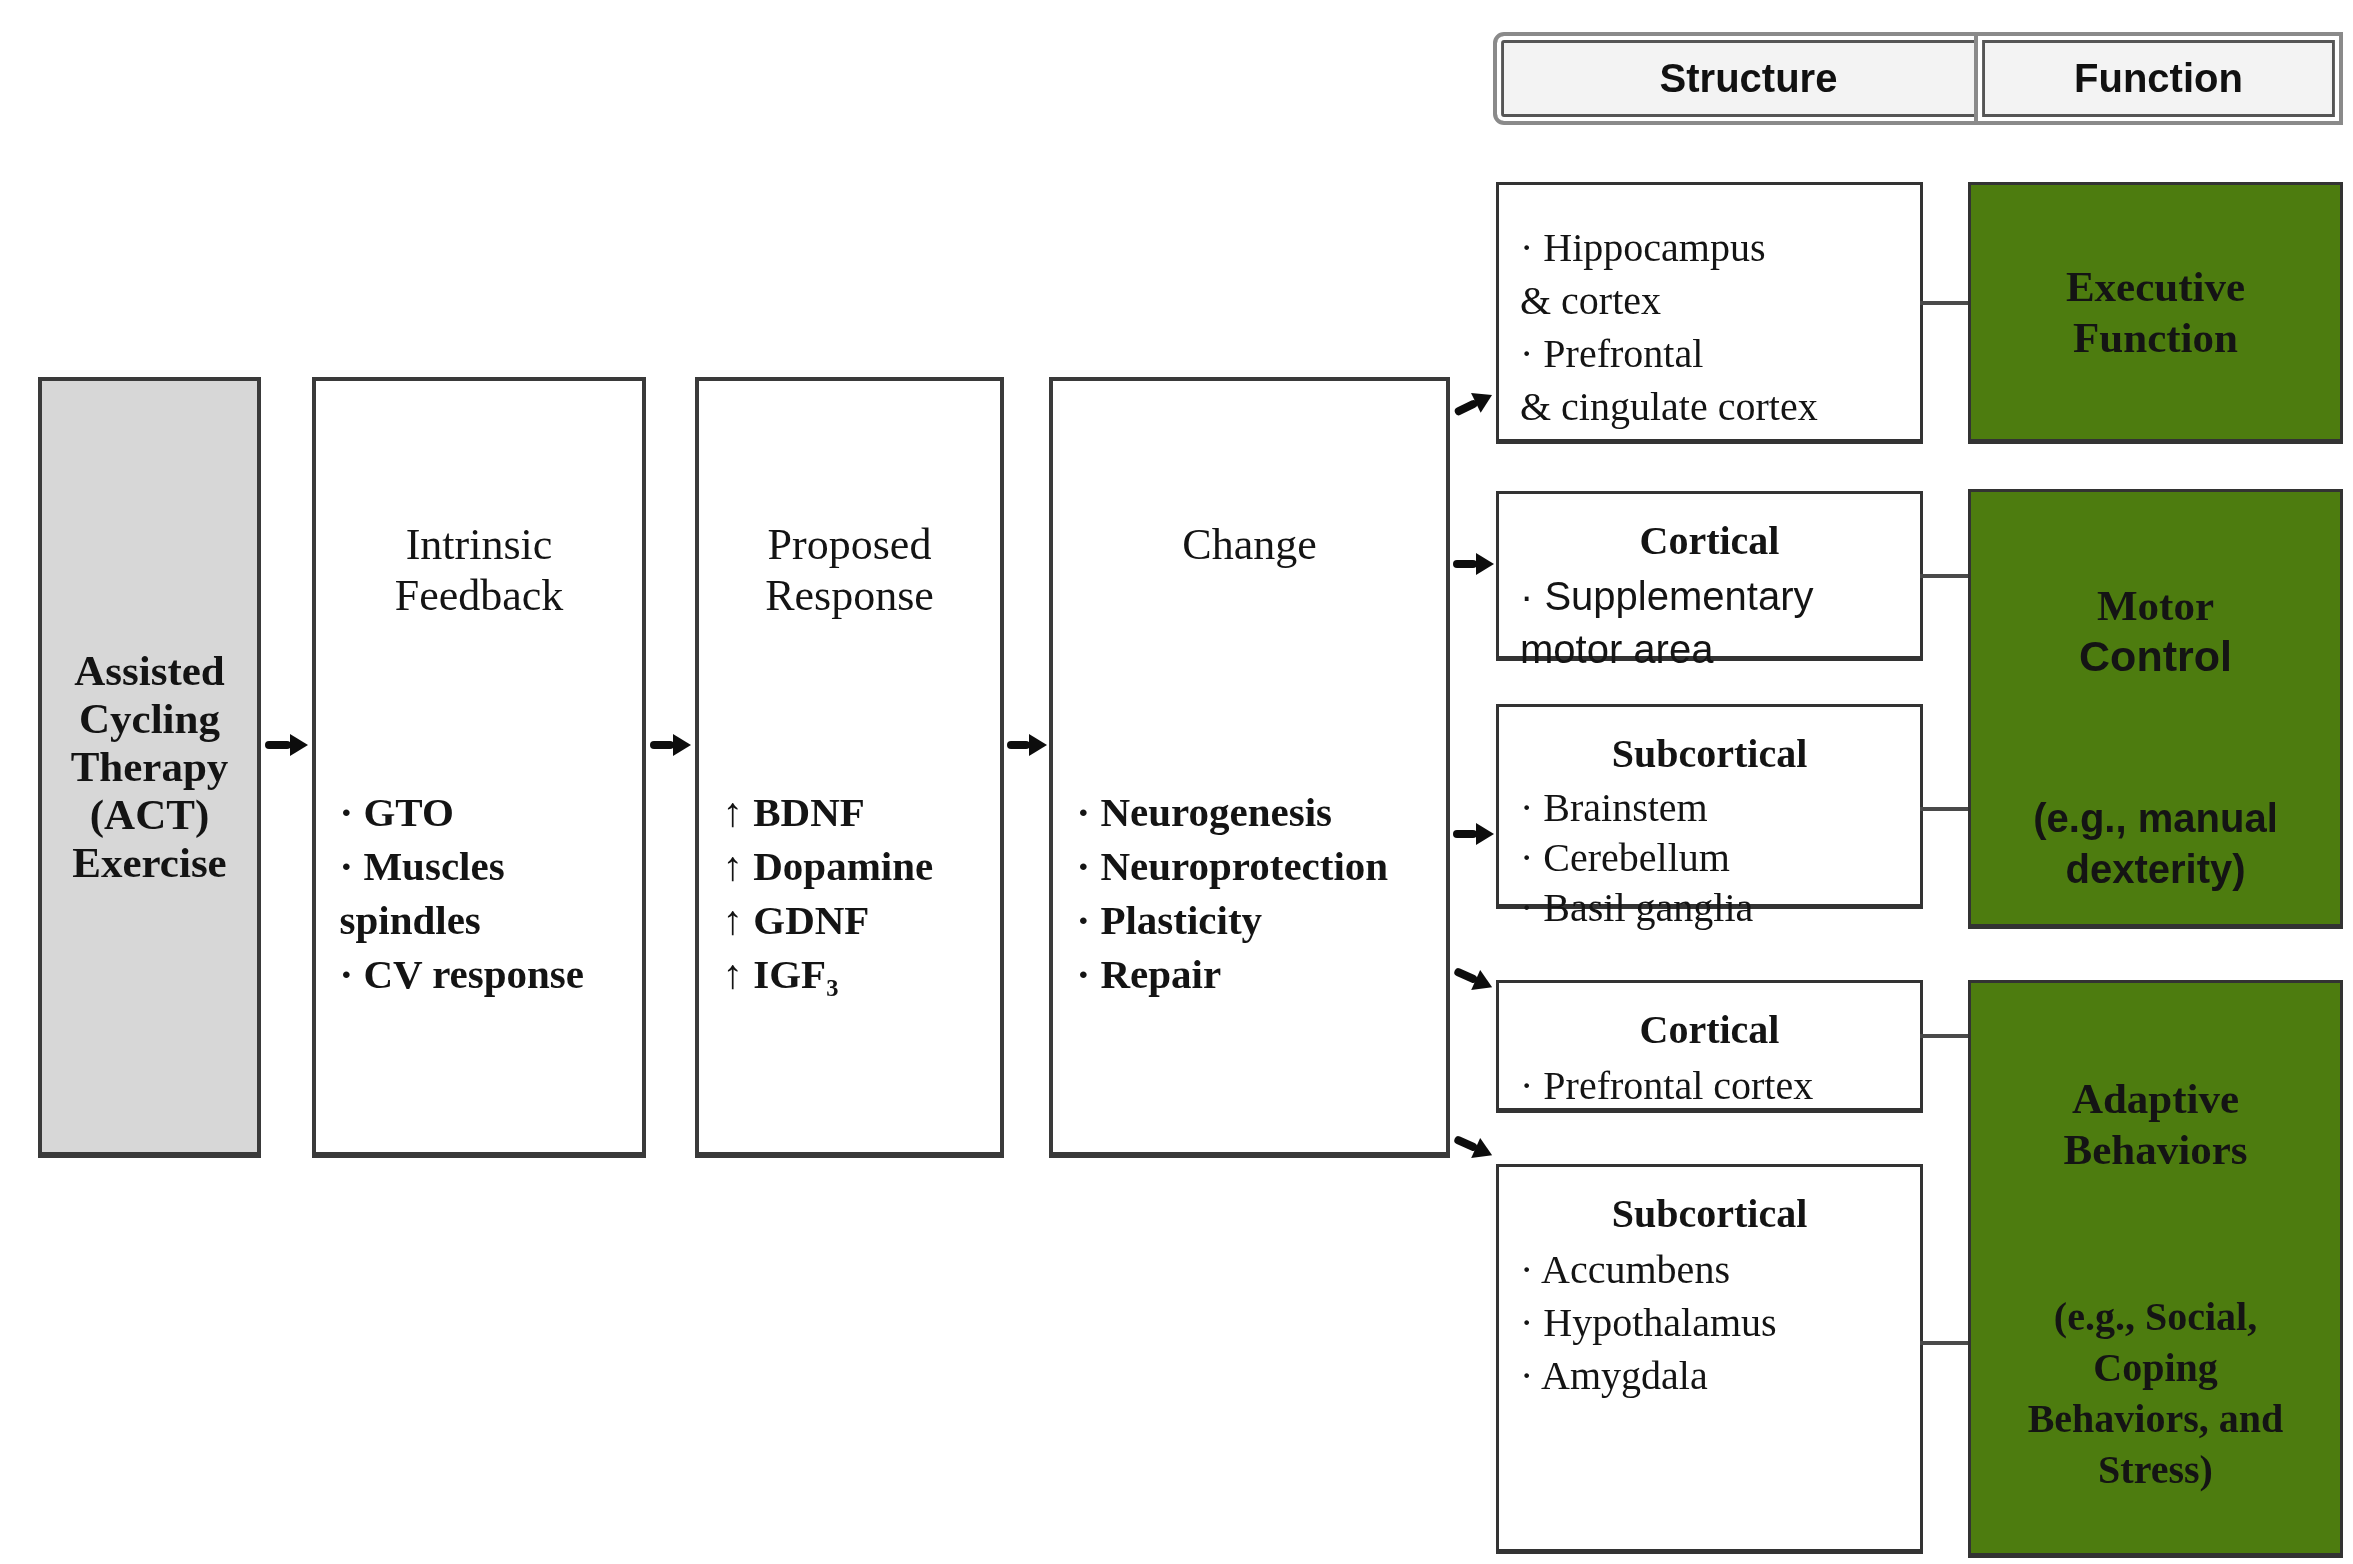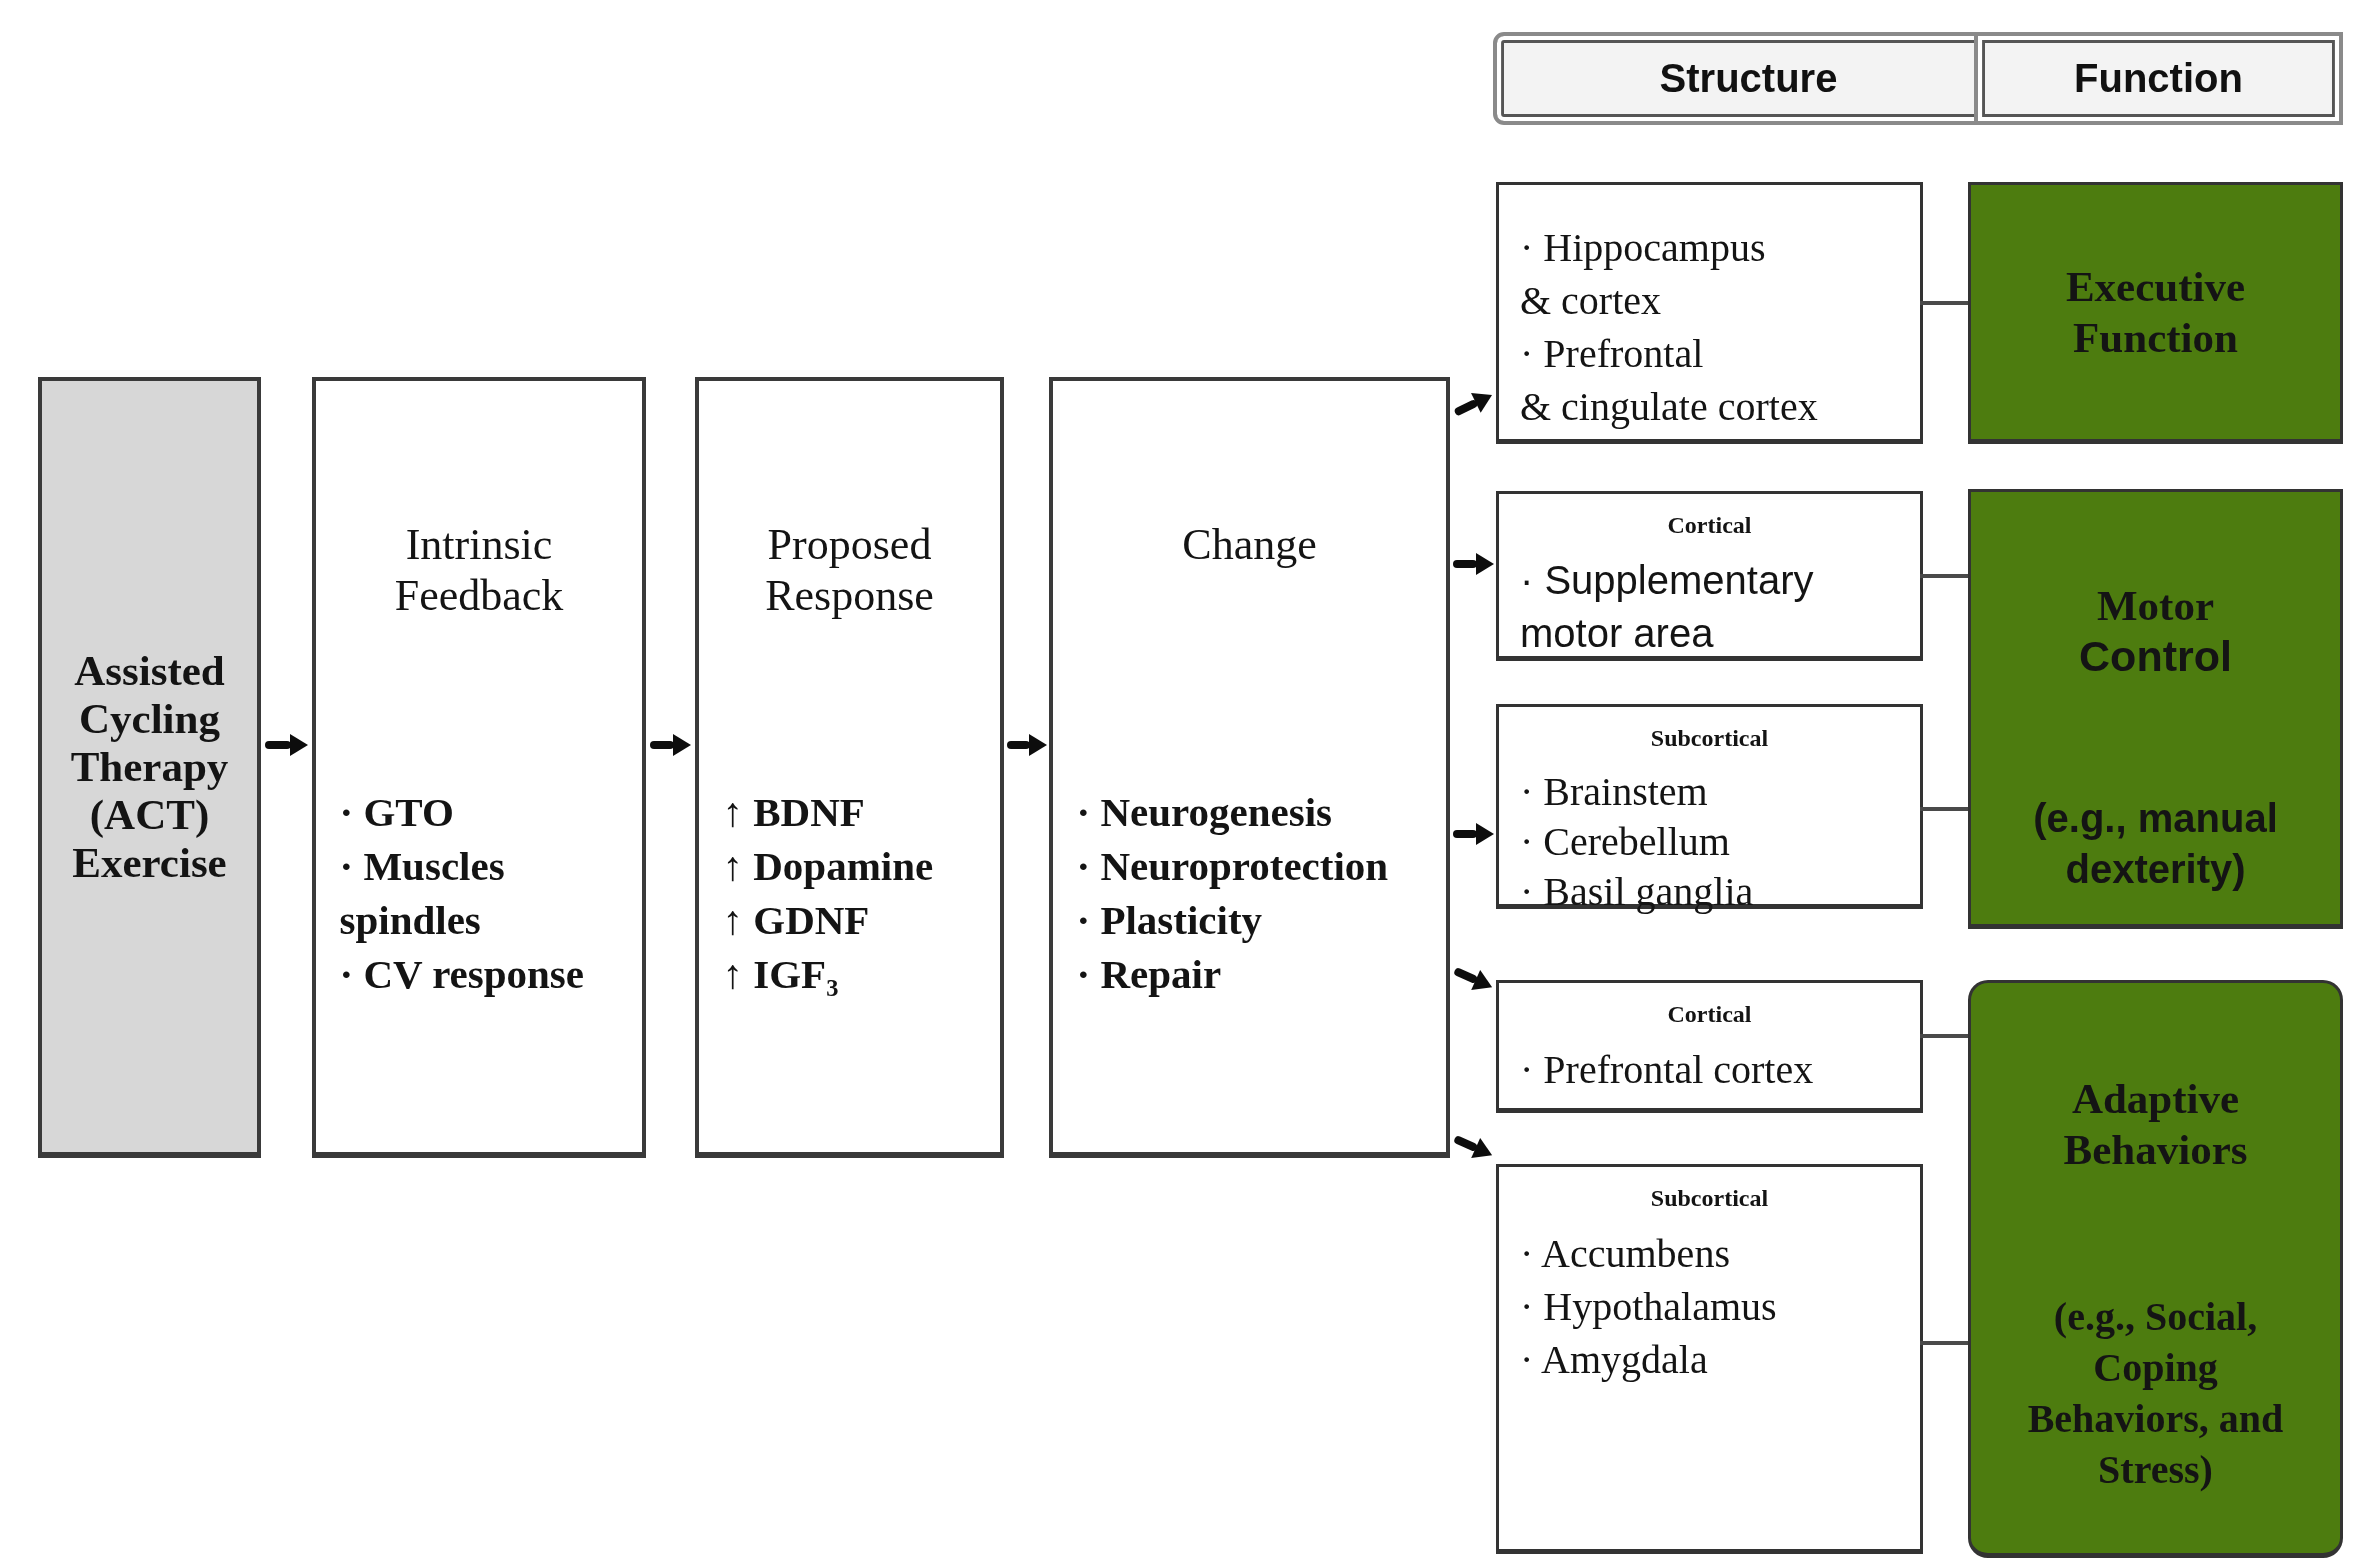--- a/index.html
+++ b/index.html
@@ -69,43 +69,43 @@
     border-bottom-width:5.5px;
   }
   .s1 { top:182px;  height:262px; }
   .s2 { top:491px;  height:170px; }
   .s3 { top:704px; height:205px; }
   .s4 { top:980px; height:133px; }
   .s5 { top:1164px; height:390px; }
 
   .s-heading {
     display:block;
-    margin-top:6px;
+    margin-top:22px;
     text-align:center;
-    font-weight:bold; font-size:24px; line-height:50px;
+    font-weight:bold; font-size:40px; line-height:50px;
   }
   .s-items { margin:4.1px 14px 0 21px; font-size:40px; line-height:53px; }
   .s1 .s-items { margin-top:36px; }
   .s3 .s-items { line-height:50px; }
   .s5 .s-items { margin-right:104px; }
   .sans-item { font-family:"Liberation Sans", sans-serif; }
 
   
   .f-box {
     position:absolute;
     box-sizing:border-box;
     left:1968px; width:375px;
     background:#4d7c0f;
     border:3.5px solid #333333;
     border-bottom-width:5.5px;
     text-align:center;
   }
   .f1 { top:182px;  height:262px; display:flex; align-items:center; justify-content:center; }
   .f2 { top:489px;  height:440px; }
-  .f3 { top:980px; height:578px;border-radius:20px; }
+  .f3 { top:980px; height:578px; }
 
   .f-title  { font-weight:bold; font-size:43px; line-height:51px; }
   .f2 .f-title { margin-top:88px; }
   .f3 .f-title { margin-top:90px; }
   .f-title-sans { font-family:"Liberation Sans", sans-serif; display:block; }
   .f-sub {
     font-weight:bold; font-size:40px; line-height:51px;
   }
   .f2 .f-sub { margin-top:111px; font-family:"Liberation Sans", sans-serif; }
   .f3 .f-sub { margin-top:116px; }

